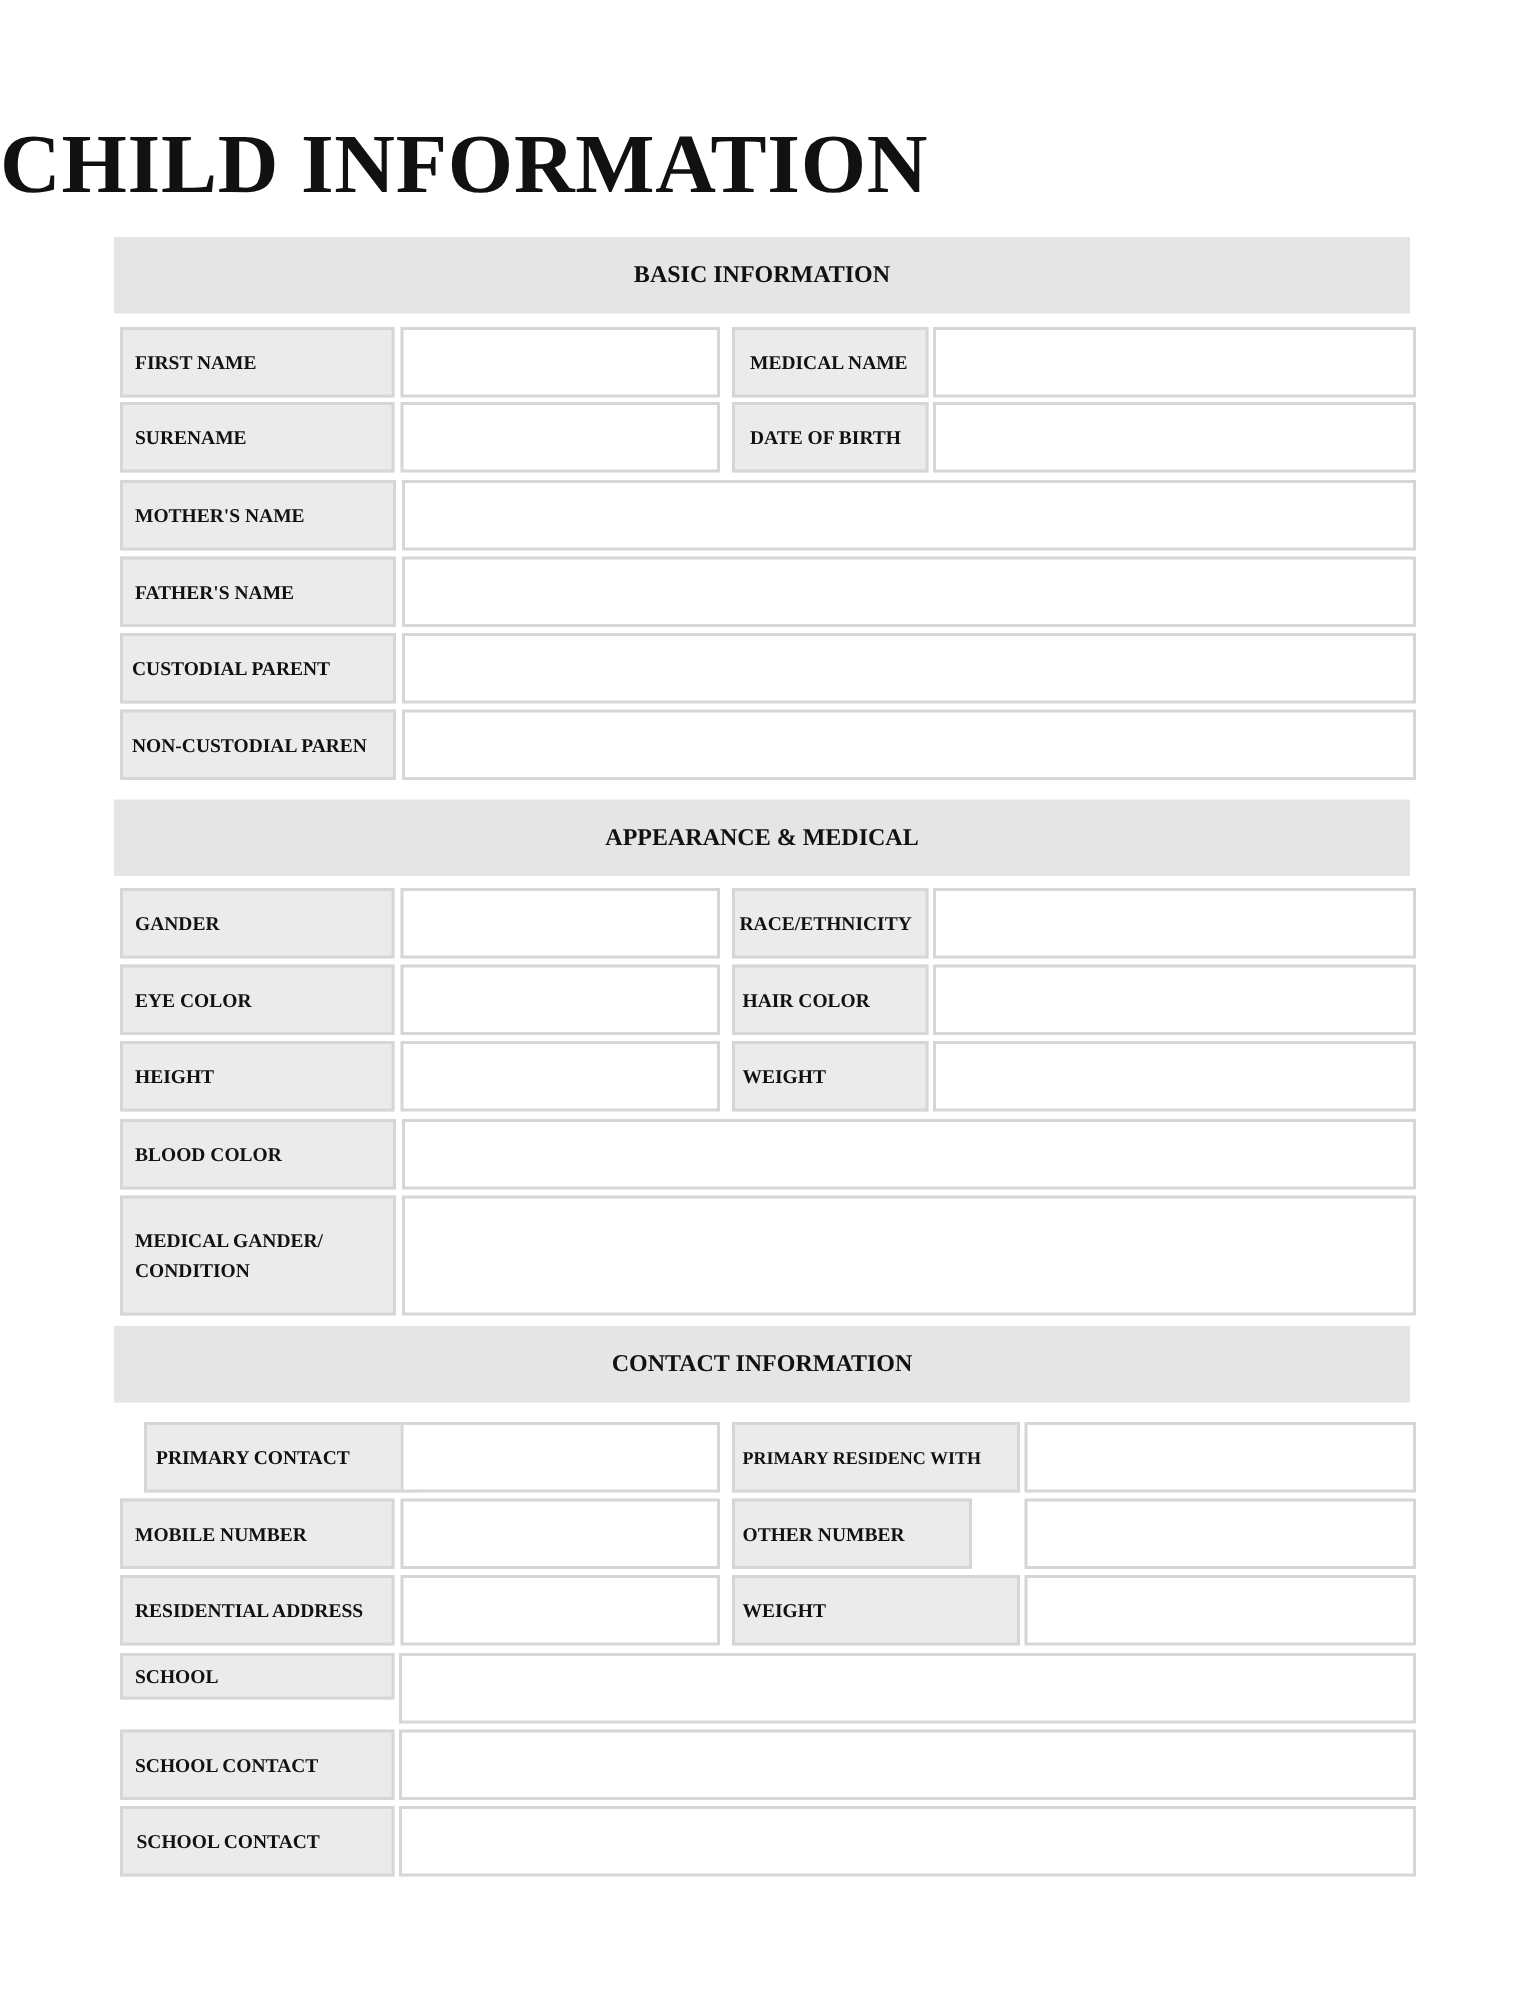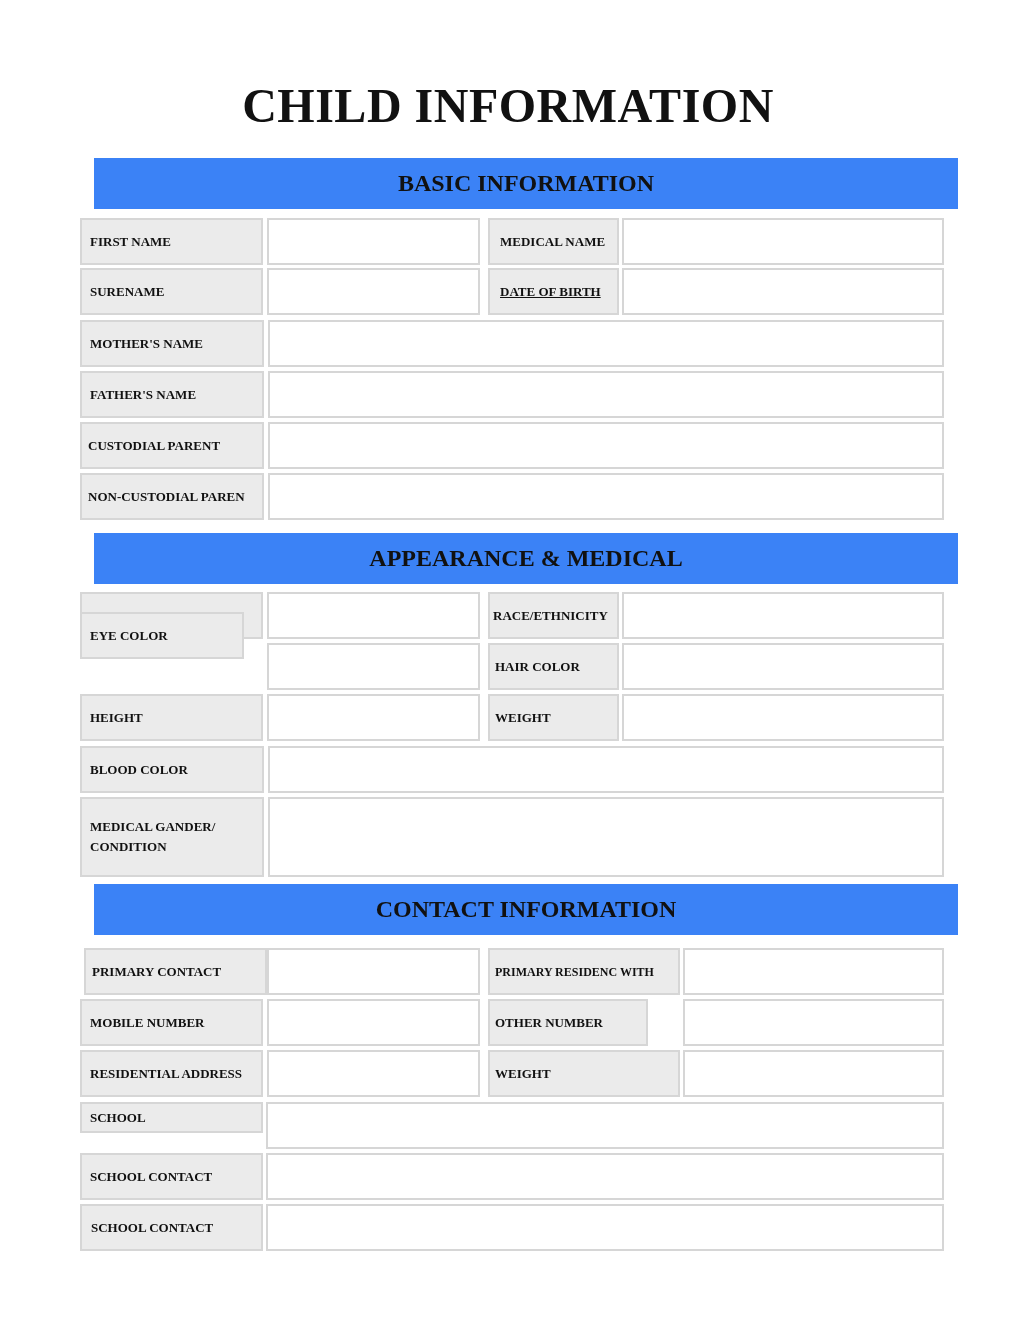--- a/index.html
+++ b/index.html
@@ -1,38 +1,38 @@
 <!DOCTYPE html>
 <html><head>
 <meta charset="utf-8">
 <style>
   html, body { margin:0; padding:0; background:#ffffff; }
   body { width:1024px; height:1326px; position:relative; font-family:"Liberation Serif","DejaVu Serif",serif; color:#111; }
-  .title { position:absolute; left:0; top:78px; width:1016px; text-align:center; font-size:48px; font-weight:bold; letter-spacing:0.5px; }
-  .section { position:absolute; left:94px; width:864px; height:51px; background:#3b82f6; display:flex; align-items:center; justify-content:center; font-size:24px; font-weight:bold; }
+  .title { position:absolute; left:0; top:78px; width:1016px; font-size:56px; font-weight:bold; letter-spacing:0.5px; }
+  .section { position:absolute; left:76px; width:864px; height:51px; background:#e5e5e5; display:flex; align-items:center; justify-content:center; font-size:16px; font-weight:bold; }
   .cell { position:absolute; box-sizing:border-box; border:2px solid #d6d6d6; }
   .lbl { background:#ebebeb; font-size:13px; font-weight:bold; display:flex; align-items:center; padding-left:8px; line-height:20px; white-space:nowrap; overflow:hidden; }
   .lbl.small { font-size:12px; }
   .fld { background:#fff; }
 </style>
 </head>
 <body>
 
 <div class="title">CHILD INFORMATION</div>
 
 <div class="section" style="top:158px;">BASIC INFORMATION</div>
 
 <div class="cell lbl" style="left:80px;top:218px;width:183px;height:47px;">FIRST NAME</div>
 <div class="cell fld" style="left:267px;top:218px;width:213px;height:47px;"></div>
 <div class="cell lbl" style="left:488px;top:218px;width:131px;height:47px;padding-left:10px;">MEDICAL NAME</div>
 <div class="cell fld" style="left:622px;top:218px;width:322px;height:47px;"></div>
 
 <div class="cell lbl" style="left:80px;top:268px;width:183px;height:47px;">SURENAME</div>
 <div class="cell fld" style="left:267px;top:268px;width:213px;height:47px;"></div>
-<div class="cell lbl" style="left:488px;top:268px;width:131px;height:47px;padding-left:10px;text-decoration:underline;">DATE OF BIRTH</div>
+<div class="cell lbl" style="left:488px;top:268px;width:131px;height:47px;padding-left:10px;">DATE OF BIRTH</div>
 <div class="cell fld" style="left:622px;top:268px;width:322px;height:47px;"></div>
 
 <div class="cell lbl" style="left:80px;top:320px;width:184px;height:47px;">MOTHER'S NAME</div>
 <div class="cell fld" style="left:268px;top:320px;width:676px;height:47px;"></div>
 
 <div class="cell lbl" style="left:80px;top:371px;width:184px;height:47px;">FATHER'S NAME</div>
 <div class="cell fld" style="left:268px;top:371px;width:676px;height:47px;"></div>
 
 <div class="cell lbl" style="left:80px;top:422px;width:184px;height:47px;padding-left:6px;">CUSTODIAL PARENT</div>
 <div class="cell fld" style="left:268px;top:422px;width:676px;height:47px;"></div>
@@ -40,42 +40,42 @@
 <div class="cell lbl" style="left:80px;top:473px;width:184px;height:47px;padding-left:6px;">NON-CUSTODIAL PAREN</div>
 <div class="cell fld" style="left:268px;top:473px;width:676px;height:47px;"></div>
 
 <div class="section" style="top:533px;">APPEARANCE &amp; MEDICAL</div>
 
 <div class="cell lbl" style="left:80px;top:592px;width:183px;height:47px;">GANDER</div>
 <div class="cell fld" style="left:267px;top:592px;width:213px;height:47px;"></div>
 <div class="cell lbl" style="left:488px;top:592px;width:131px;height:47px;padding-left:3px;text-align:right;">RACE/ETHNICITY</div>
 <div class="cell fld" style="left:622px;top:592px;width:322px;height:47px;"></div>
 
-<div class="cell lbl" style="left:80px;top:612px;width:164px;height:47px;">EYE COLOR</div>
+<div class="cell lbl" style="left:80px;top:643px;width:183px;height:47px;">EYE COLOR</div>
 <div class="cell fld" style="left:267px;top:643px;width:213px;height:47px;"></div>
 <div class="cell lbl" style="left:488px;top:643px;width:131px;height:47px;padding-left:5px;">HAIR COLOR</div>
 <div class="cell fld" style="left:622px;top:643px;width:322px;height:47px;"></div>
 
 <div class="cell lbl" style="left:80px;top:694px;width:183px;height:47px;">HEIGHT</div>
 <div class="cell fld" style="left:267px;top:694px;width:213px;height:47px;"></div>
 <div class="cell lbl" style="left:488px;top:694px;width:131px;height:47px;padding-left:5px;">WEIGHT</div>
 <div class="cell fld" style="left:622px;top:694px;width:322px;height:47px;"></div>
 
 <div class="cell lbl" style="left:80px;top:746px;width:184px;height:47px;">BLOOD COLOR</div>
 <div class="cell fld" style="left:268px;top:746px;width:676px;height:47px;"></div>
 
 <div class="cell lbl" style="left:80px;top:797px;width:184px;height:80px;flex-direction:column;align-items:flex-start;justify-content:center;">
   <span>MEDICAL GANDER/</span>
   <span>CONDITION</span>
 </div>
 <div class="cell fld" style="left:268px;top:797px;width:676px;height:80px;"></div>
 
 <div class="section" style="top:884px;">CONTACT INFORMATION</div>
 
-<div class="cell lbl" style="left:84px;top:948px;width:183px;height:47px;padding-left:6px;">PRIMARY CONTACT</div>
+<div class="cell lbl" style="left:96px;top:948px;width:183px;height:47px;padding-left:6px;">PRIMARY CONTACT</div>
 <div class="cell fld" style="left:267px;top:948px;width:213px;height:47px;"></div>
 <div class="cell lbl small" style="left:488px;top:948px;width:192px;height:47px;padding-left:5px;">PRIMARY RESIDENC WITH</div>
 <div class="cell fld" style="left:683px;top:948px;width:261px;height:47px;"></div>
 
 <div class="cell lbl" style="left:80px;top:999px;width:183px;height:47px;">MOBILE NUMBER</div>
 <div class="cell fld" style="left:267px;top:999px;width:213px;height:47px;"></div>
 <div class="cell lbl" style="left:488px;top:999px;width:160px;height:47px;padding-left:5px;text-align:center;">OTHER NUMBER</div>
 <div class="cell fld" style="left:683px;top:999px;width:261px;height:47px;"></div>
 
 <div class="cell lbl" style="left:80px;top:1050px;width:183px;height:47px;">RESIDENTIAL ADDRESS</div>

